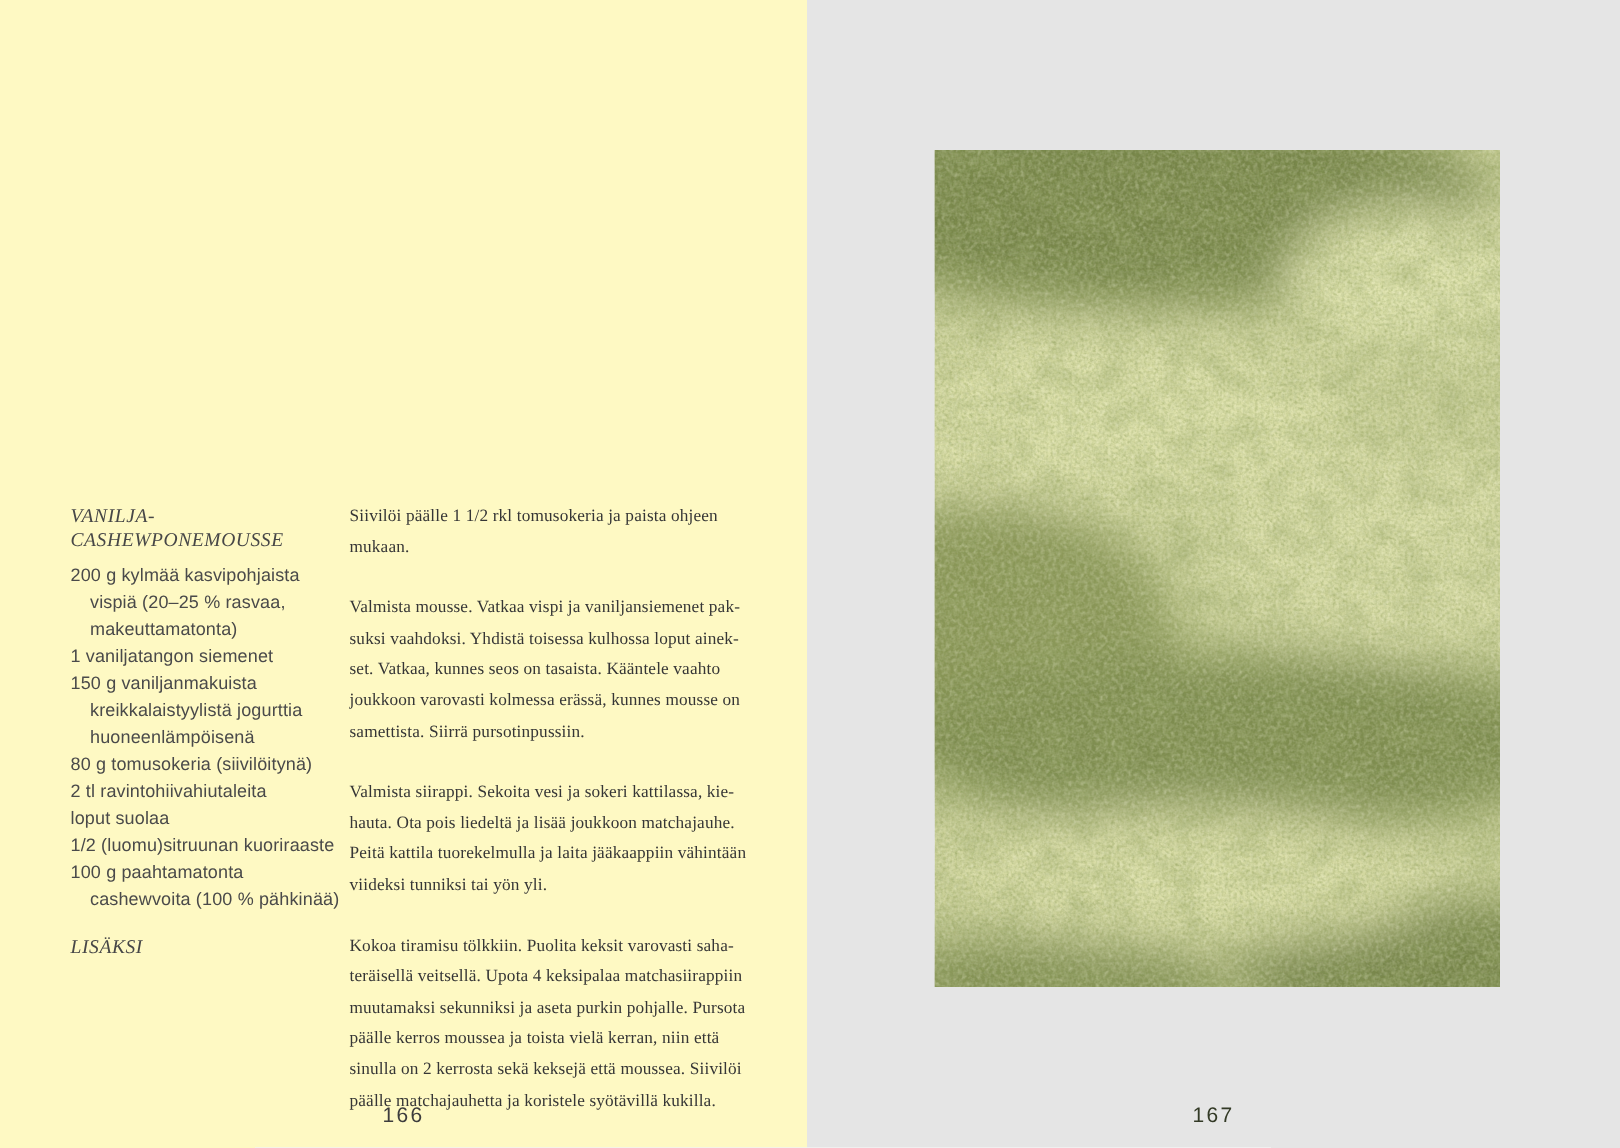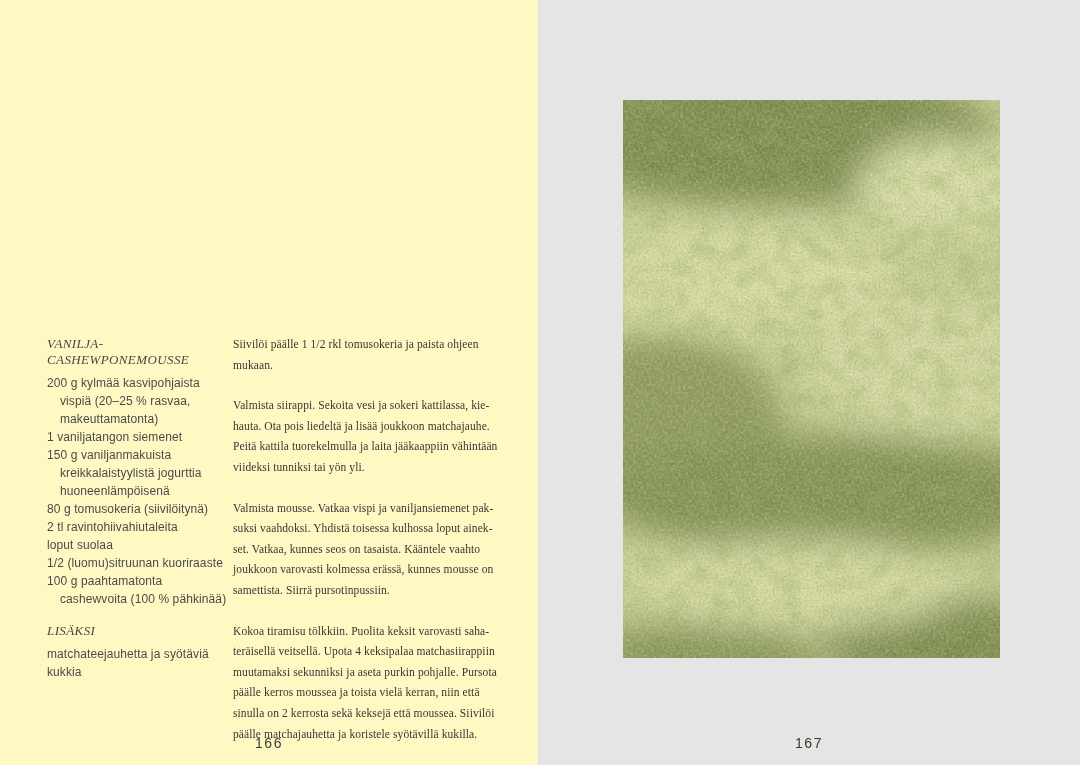--- a/index.html
+++ b/index.html
@@ -88,40 +88,34 @@
 
           <li class="ing-line">1/2 (luomu)sitruunan kuoriraaste</li>
 
           <li class="ing-line">100 g paahtamatonta</li>
 
           <li class="ing-line indent">cashewvoita (100 % pähkinää)</li>
         </ul>
 
       <h3 class="extras-heading">LISÄKSI</h3>
 
-      <ul class="extras">
-
-          <li class="ing-line">matchateejauhetta ja syötäviä</li>
-
-          <li class="ing-line">kukkia</li>
-        </ul>
     </div>
 
     <div class="instructions-col">
       <p>Siivilöi päälle 1 1/2 rkl tomusokeria ja paista ohjeen
 mukaan.</p>
-      <p>Valmista siirappi. Sekoita vesi ja sokeri kattilassa, kie-
-hauta. Ota pois liedeltä ja lisää joukkoon matchajauhe.
-Peitä kattila tuorekelmulla ja laita jääkaappiin vähintään
-viideksi tunniksi tai yön yli.</p>
       <p>Valmista mousse. Vatkaa vispi ja vaniljansiemenet pak-
 suksi vaahdoksi. Yhdistä toisessa kulhossa loput ainek-
 set. Vatkaa, kunnes seos on tasaista. Kääntele vaahto
 joukkoon varovasti kolmessa erässä, kunnes mousse on
 samettista. Siirrä pursotinpussiin.</p>
+      <p>Valmista siirappi. Sekoita vesi ja sokeri kattilassa, kie-
+hauta. Ota pois liedeltä ja lisää joukkoon matchajauhe.
+Peitä kattila tuorekelmulla ja laita jääkaappiin vähintään
+viideksi tunniksi tai yön yli.</p>
       <p>Kokoa tiramisu tölkkiin. Puolita keksit varovasti saha-
 teräisellä veitsellä. Upota 4 keksipalaa matchasiirappiin
 muutamaksi sekunniksi ja aseta purkin pohjalle. Pursota
 päälle kerros moussea ja toista vielä kerran, niin että
 sinulla on 2 kerrosta sekä keksejä että moussea. Siivilöi
 päälle matchajauhetta ja koristele syötävillä kukilla.</p>
     </div>
 
     <div class="page-number">166</div>
   </section>

